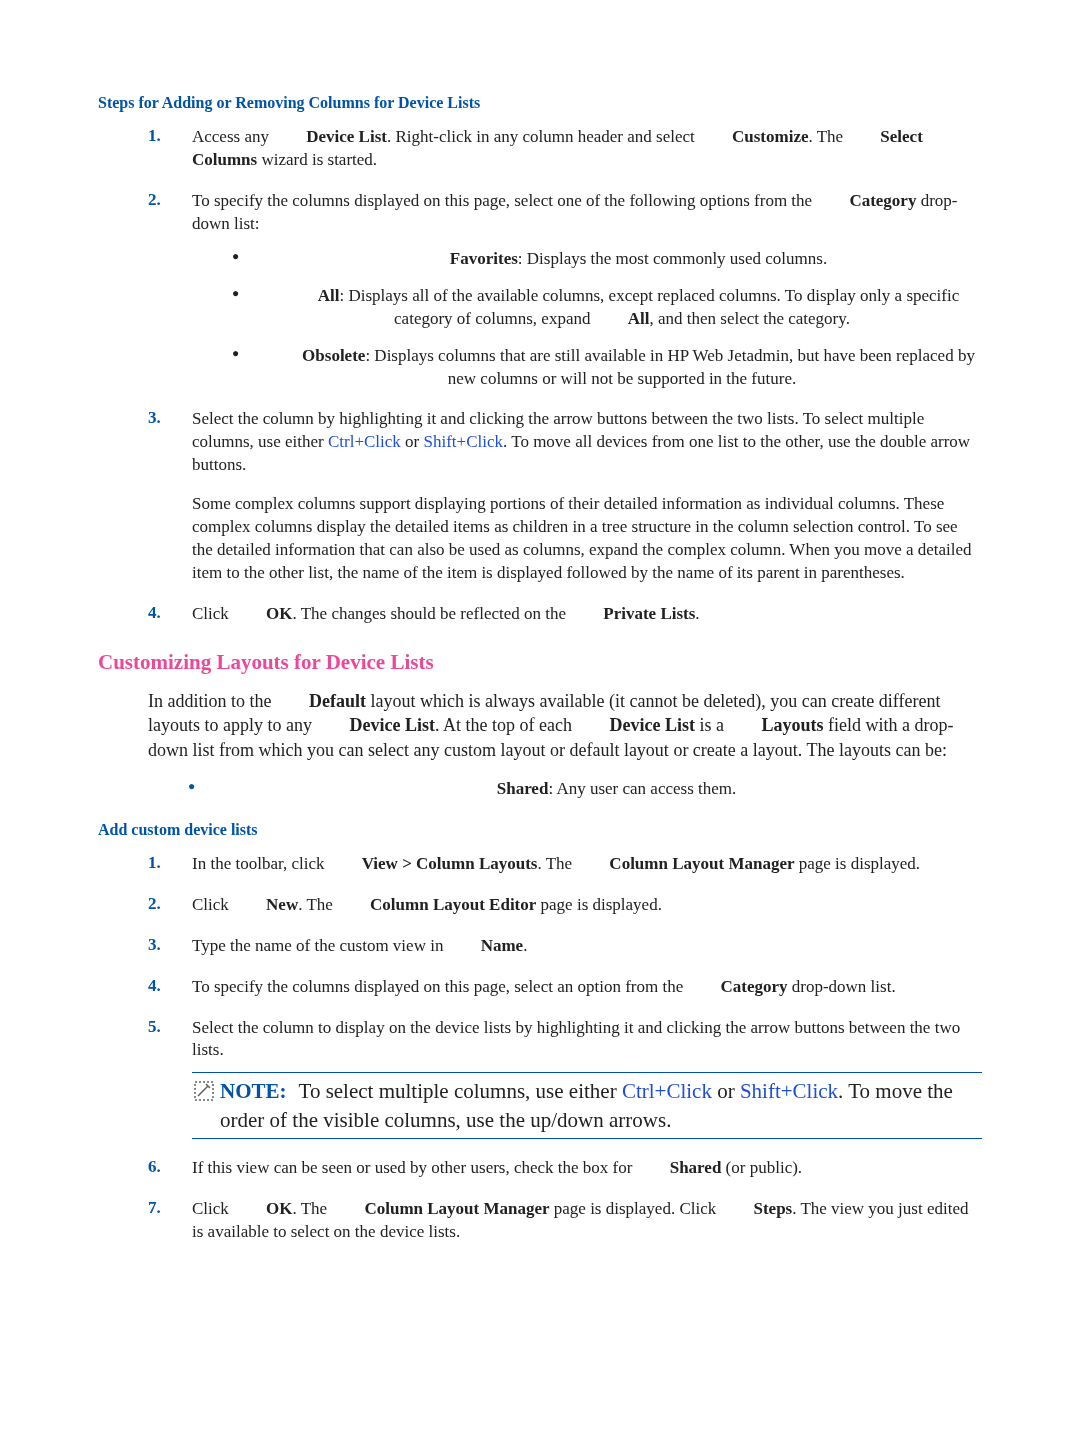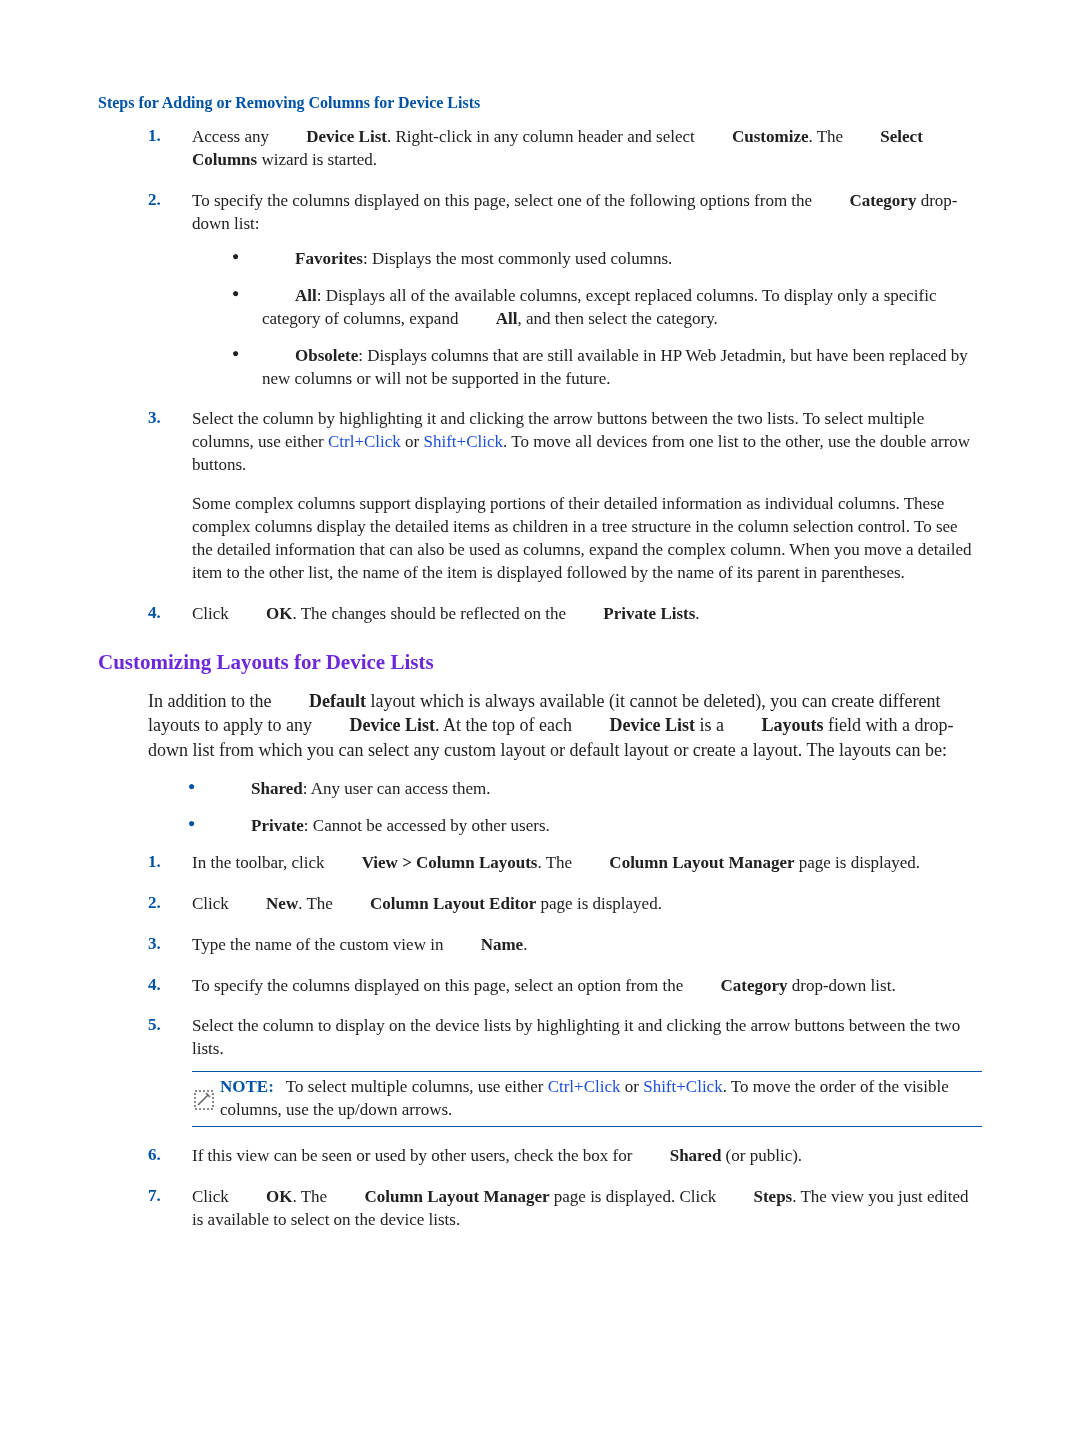--- a/index.html
+++ b/index.html
@@ -16,21 +16,21 @@
     color: #212121;
     position: relative;
   }
   .h-blue-bold {
     color: #0053a6;
     font-weight: 700;
     font-size: 16px;
     margin: 0 0 14px 0;
   }
   .h-blue-large {
-    color: #6d28d9;
+    color: #ec4899;
     font-weight: 700;
     font-size: 21px;
     margin: 24px 0 14px 0;
   }
   .body-text, .li-text {
     font-size: 17px;
     line-height: 1.35;
     color: #212121;
   }
   .ol {
@@ -50,20 +50,21 @@
     left: 0;
     top: 0;
     color: #0053a6;
     font-weight: 700;
     font-size: 17px;
   }
   .ul {
     list-style: none;
     padding: 0;
     margin: 12px 0 0 40px;
+    text-align: center;
   }
   .ul > li {
     display: block;
     position: relative;
     padding-left: 30px;
     margin: 0 0 14px 0;
     font-size: 17px;
     line-height: 1.35;
   }
   .ul > li::before {
@@ -86,25 +87,24 @@
     margin: 0 0 16px 50px;
     font-size: 18px;
     line-height: 1.35;
     padding-left: 0;
   }
   .note-box {
     margin: 10px 0 10px 0;
     border-top: 1px solid #0053a6;
     border-bottom: 1px solid #0053a6;
     padding: 4px 0 4px 0;
-    font-size: 17px;
+    font-size: 21px;
     line-height: 1.35;
     display: flex;
     gap: 0;
-    align-items: center;
   }
   .note-icon {
     flex: 0 0 24px;
     height: 24px;
     margin-right: 4px;
     margin-top: 2px;
   }
   .note-label {
     color: #0053a6;
     font-weight: 700;
@@ -172,25 +172,23 @@
   <div class="h-blue-large">Customizing Layouts for Device Lists</div>
 
   <div class="para-indent">
     <span>In addition to the </span><span class="bold">Default</span><span> layout which is always available (it cannot be deleted), you can create different layouts to apply to any </span><span class="bold">Device List</span><span>. At the top of each </span><span class="bold">Device List</span><span> is a </span><span class="bold">Layouts</span><span> field with a drop-down list from which you can select any custom layout or default layout or create a layout. The layouts can be:</span>
   </div>
 
   <ul class="ul ul-blue" style="margin-left:90px;">
     <li>
       <span class="bold">Shared</span><span>: Any user can access them.</span>
     </li>
-    <li>
-      <span class="bold">Private</span><span>: Cannot be accessed by other users.</span>
-    </li>
   </ul>
 
+  <div class="h-blue-bold" style="margin-top:20px;">Add custom device lists</div>
 
   <ol class="ol second">
     <li data-num="1">
       <span class="li-text">
         <span>In the toolbar, click </span><span class="bold">View &gt; Column Layouts</span><span>. The </span><span class="bold">Column Layout Manager</span><span> page is displayed.</span>
       </span>
     </li>
     <li data-num="2">
       <span class="li-text">
         <span>Click </span><span class="bold">New</span><span>. The </span><span class="bold">Column Layout Editor</span><span> page is displayed.</span>

